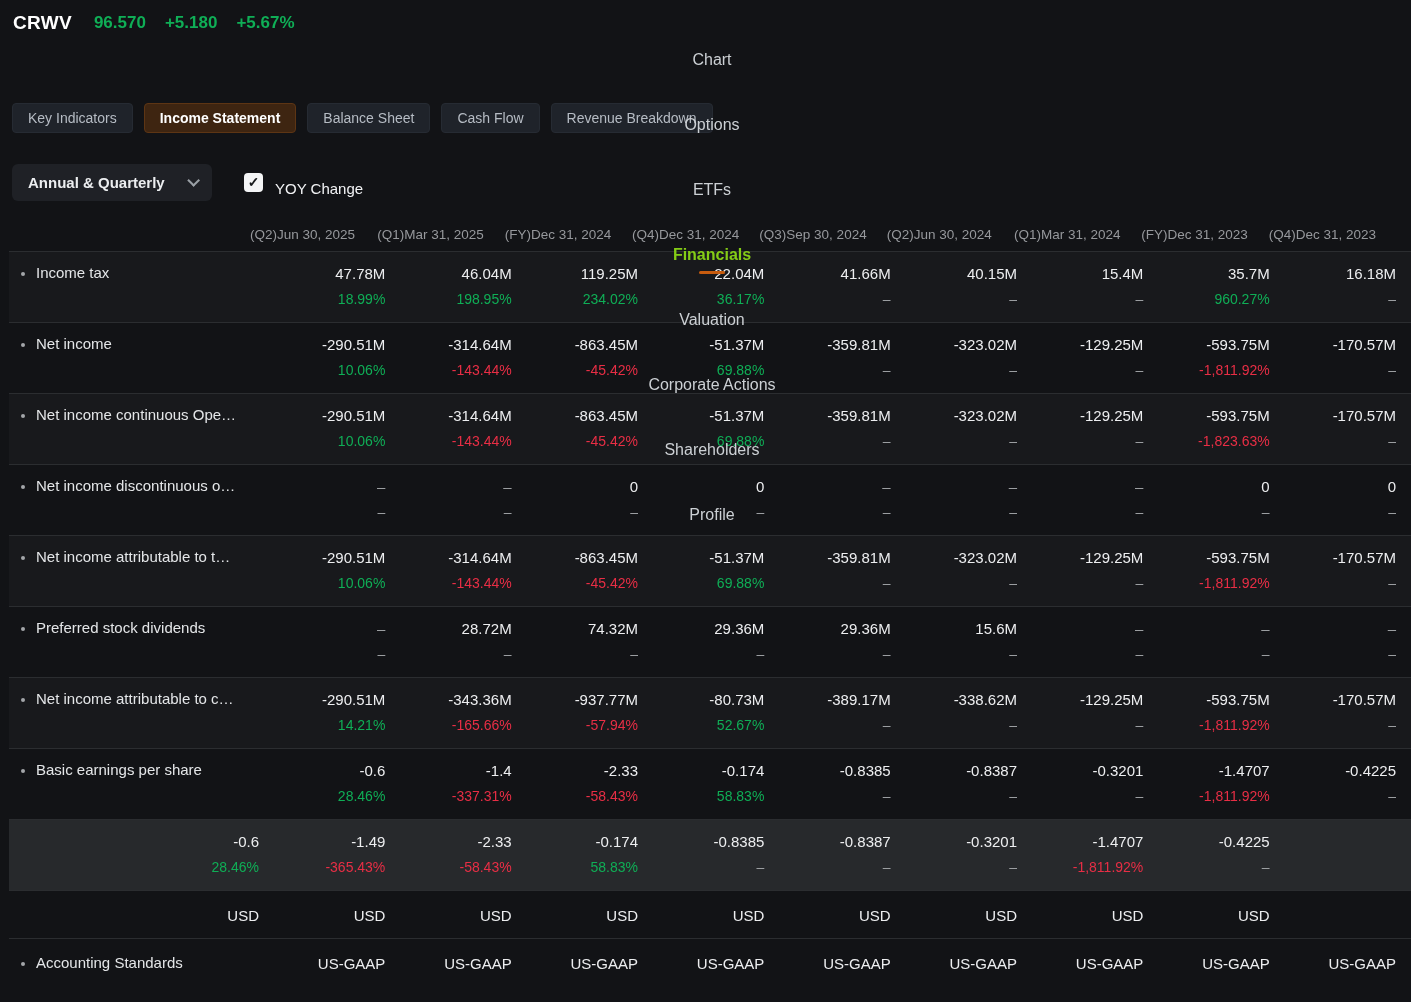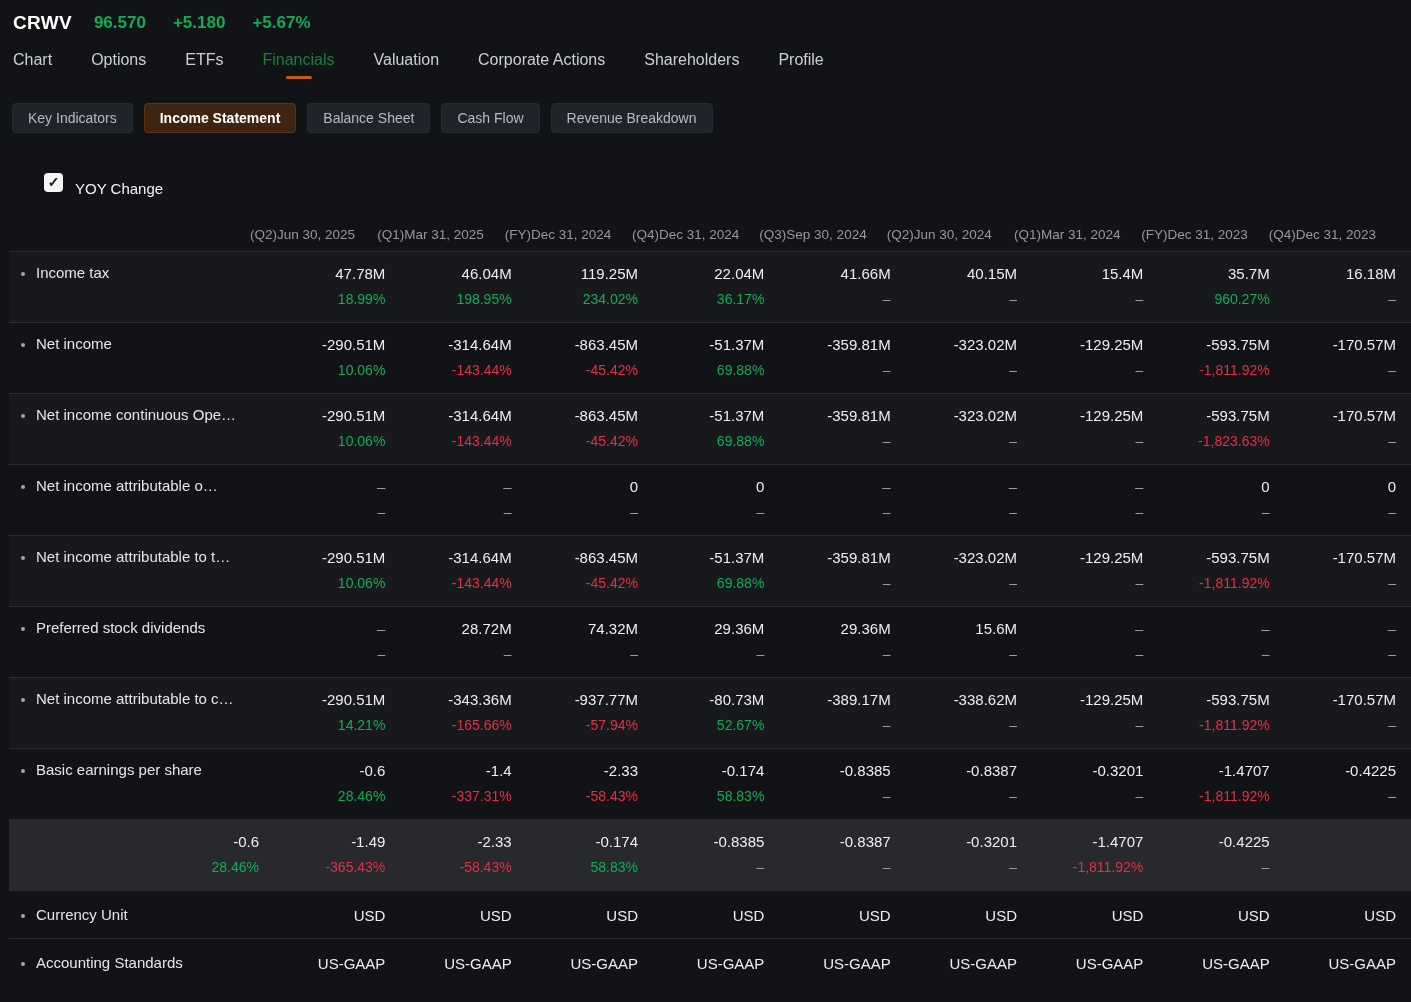--- a/index.html
+++ b/index.html
@@ -6,26 +6,26 @@
   html,body { width:1411px; height:1002px; overflow:hidden; }
   body {
     background:#121316;
     font-family:"Liberation Sans", sans-serif;
     color:#edeef0;
     -webkit-font-smoothing:antialiased;
   }
   
   .topbar { height:45px; display:flex; align-items:center; padding-left:13px; gap:22px; }
   .ticker { font-size:19px; font-weight:bold; color:#ffffff; letter-spacing:.3px; }
-  .pricegrp { display:flex; gap:27px; align-items:flex-start; }
+  .pricegrp { display:flex; gap:19px; align-items:flex-start; }
   .price { font-size:17px; font-weight:bold; color:#0fae56; }
   
-  .nav { height:50px; display:flex; align-items:flex-start; gap:39px; padding-left:13px; }
+  .nav { height:50px; display:flex; align-items:center; gap:31px; padding-left:13px;flex-direction:column; }
   .tab { position:relative; font-size:16px; color:#ccd0d4; cursor:pointer; padding:6px 0 10px 0; }
-  .tab.active { color:#15803d; font-weight:normal; }
+  .tab.active { color:#84cc16; font-weight:bold; }
   .tab .underline { display:none; }
   .tab.active .underline {
     display:block; position:absolute; left:50%; transform:translateX(-50%);
     bottom:0; width:26px; height:3px; border-radius:2px; background:#c75c0f;
   }
   
   .subnav { margin-top:8px; height:31px; display:flex; gap:11px; padding-left:12px; }
   .pill {
     height:30px; display:flex; align-items:center; padding:4px 15px;
     background:#1f232a; border:1px solid #262b33; border-radius:4px;
@@ -93,20 +93,24 @@
 
 <div class="subnav">
   <div class="pill">Key Indicators</div>
   <div class="pill active">Income Statement</div>
   <div class="pill">Balance Sheet</div>
   <div class="pill">Cash Flow</div>
   <div class="pill">Revenue Breakdown</div>
 </div>
 
 <div class="controls">
+  <div class="dropdown">
+    <span class="dd-label">Annual &amp; Quarterly</span>
+    <span class="chev"></span>
+  </div>
   <div class="yoy">
     <span class="cb">
         <span class="check">✓</span>
       </span>
     <span class="yoy-label">YOY Change</span>
   </div>
 </div>
 
 <div class="grid thead" id="thead">
   <div class="rlabel"></div>
@@ -244,21 +248,21 @@
         <div class="y down">-1,823.63%</div>
       </div>
       <div class="cell">
         <div class="v">-170.57M</div>
         <div class="y flat">–</div>
       </div>
     </div>
     <div class="grid trow">
       <div class="rlabel">
         <span class="bullet"></span>
-        <span class="ltext">Net income attributable o…</span>
+        <span class="ltext">Net income discontinuous o…</span>
       </div>
       <div class="cell">
         <div class="v dash">–</div>
         <div class="y flat">–</div>
       </div>
       <div class="cell">
         <div class="v dash">–</div>
         <div class="y flat">–</div>
       </div>
       <div class="cell">
@@ -490,24 +494,20 @@
       <div class="cell">
         <div class="v">-1.4707</div>
         <div class="y down">-1,811.92%</div>
       </div>
       <div class="cell">
         <div class="v">-0.4225</div>
         <div class="y flat">–</div>
       </div>
     </div>
     <div class="grid trow single">
-      <div class="rlabel">
-        <span class="bullet"></span>
-        <span class="ltext">Currency Unit</span>
-      </div>
       <div class="cell">
         <div class="v">USD</div>
       </div>
       <div class="cell">
         <div class="v">USD</div>
       </div>
       <div class="cell">
         <div class="v">USD</div>
       </div>
       <div class="cell">

